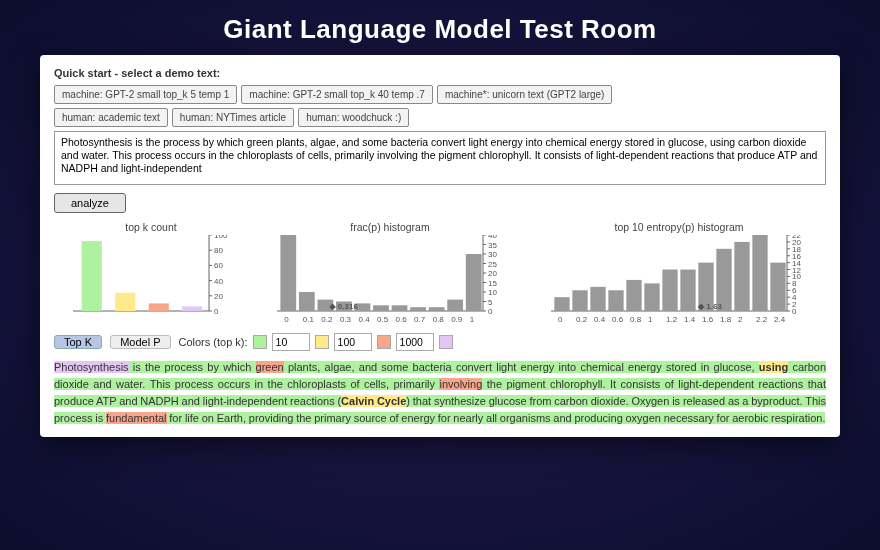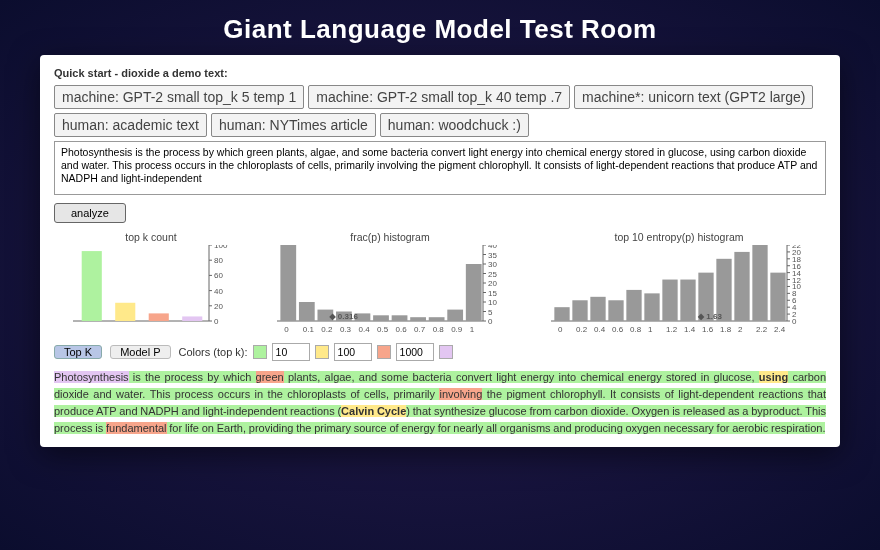--- a/index.html
+++ b/index.html
@@ -18,21 +18,21 @@
 .panel {
   background: #fff; width: 800px; margin: 0 auto;
   border-radius: 4px; padding: 12px 14px 10px;
   box-shadow: 0 8px 30px rgba(0,0,0,.5);
   font-size: 11px; color: #333;
 }
 .qs-label { font-weight: 700; font-size: 11px; margin-bottom: 6px; }
 .demo-row { display: flex; flex-wrap: wrap; gap: 4px; margin-bottom: 4px; }
 .demo-btn {
   border: 1px solid #888; background: #f3f3f3;
-  font-size: 14px; padding: 3px 7px; border-radius: 2px;
+  font-size: 10px; padding: 3px 7px; border-radius: 2px;
   cursor: pointer; color: #444;
 }
 .subt { font-size: 10.5px; margin: 6px 0 3px; color: #333; }
 .txt {
   width: 100%; height: 54px; font-size: 10.5px;
   border: 1px solid #999; padding: 4px 6px; line-height: 1.25;
   resize: none; font-family: Arial;
 }
 .analyze {
   margin-top: 6px; border: 1.5px solid #666; background: #e6e6e6;
@@ -61,21 +61,21 @@
 .p { background: #e3c6f2; }
 .axis { stroke: #666; stroke-width: 1; }
 .tick { font-size: 8px; fill: #555; }
 </style>
 </head>
 <body>
 
 <div class="title">Giant Language Model Test Room</div>
 
 <div class="panel">
-  <div class="qs-label">Quick start - dioxide a demo text:</div>
+  <div class="qs-label">Quick start - select a demo text:</div>
 
   <div class="demo-row" id="demo1">
       <button class="demo-btn">machine: GPT-2 small top_k 5 temp 1</button>
       <button class="demo-btn">machine: GPT-2 small top_k 40 temp .7</button>
       <button class="demo-btn">machine*: unicorn text (GPT2 large)</button>
     </div>
   <div class="demo-row" id="demo2">
       <button class="demo-btn">human: academic text</button>
       <button class="demo-btn">human: NYTimes article</button>
       <button class="demo-btn">human: woodchuck :)</button>

